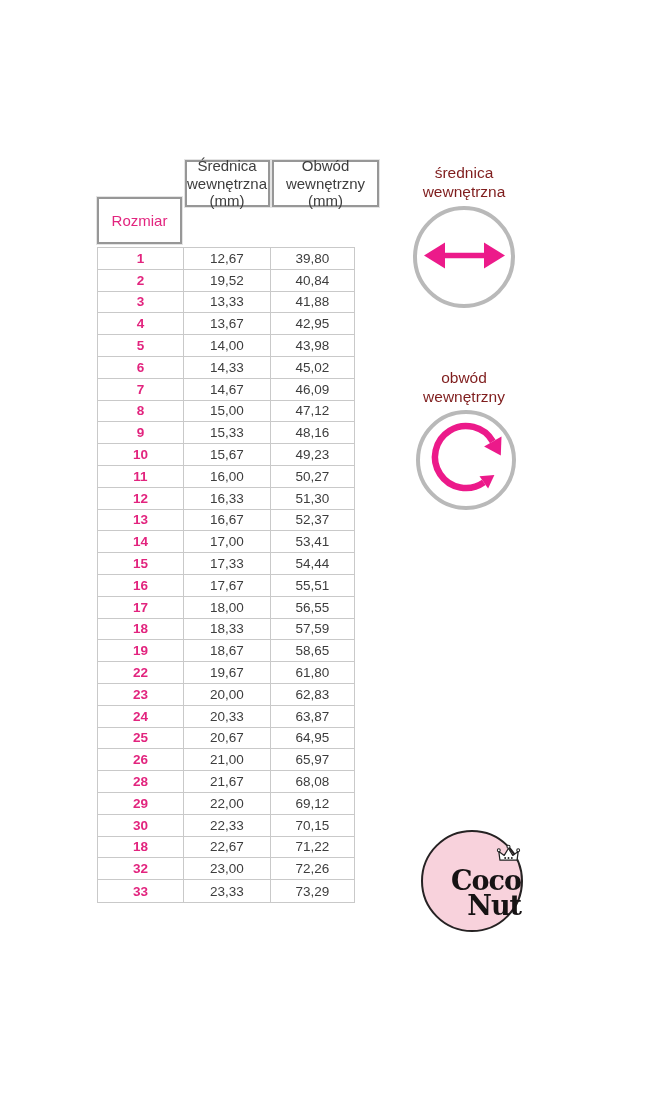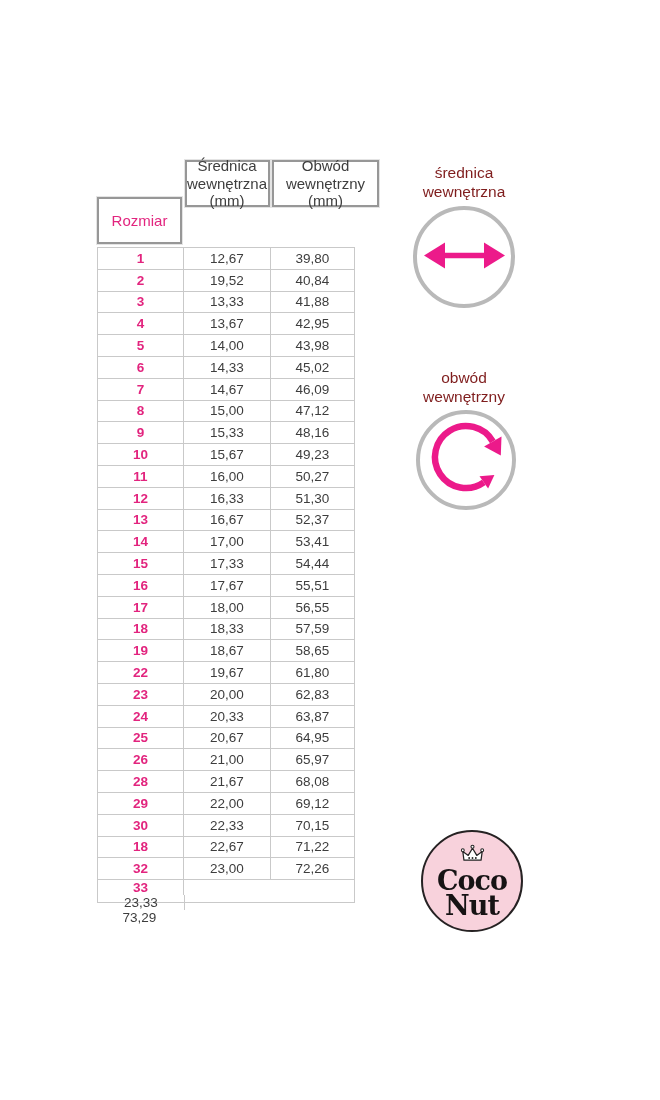--- a/index.html
+++ b/index.html
@@ -28,21 +28,21 @@
   .th-size  { width: 85px; color: #e2247e; margin-top: 37px; }
   .th-diam  { width: 85px; }
   .th-circ  { width: 107px; }
   .tbody {
     margin-top: 3px;
     width: 258px;
     border: 1px solid #c9c9c9;
     background: #ffffff;
   }
   .row { display: flex; height: 21.8px; border-bottom: 1px solid #c9c9c9; }
-  .row:last-child { border-bottom: 0; flex-direction: column; }
+  .row:last-child { border-bottom: 0; }
   .cell {
     display: flex; align-items: center; justify-content: center;
     font-size: 13.5px; color: #3d3d3d;
   }
   .cell-size { width: 86px; border-right: 1px solid #c9c9c9; color: #e2247e; font-weight: bold; }
   .cell-diam { width: 87px; border-right: 1px solid #c9c9c9; }
   .cell-circ { width: 83px; }
 
   
   .diagram-label {
@@ -64,21 +64,21 @@
   .ring-circumference { left: 416px; top: 410px; width: 100px; height: 100px; }
 
   
   .logo {
     position: absolute;
     left: 421px; top: 830px;
     width: 102px; height: 102px;
     background: #f8d2dc;
     border: 2px solid #262223;
     border-radius: 50%;
-    display: flex; flex-direction: column; align-items: center; justify-content: center;
+    display: flex; flex-direction: column; align-items: flex-end; justify-content: center;
     font-family: "DejaVu Serif", serif;
   }
   .logo svg { margin-bottom: 1px; }
   .logo-text {
     font-size: 27px; font-weight: bold; color: #161314;
     line-height: 0.94; letter-spacing: -1px; text-align: center;
   }
 </style>
 </head>
 <body>

